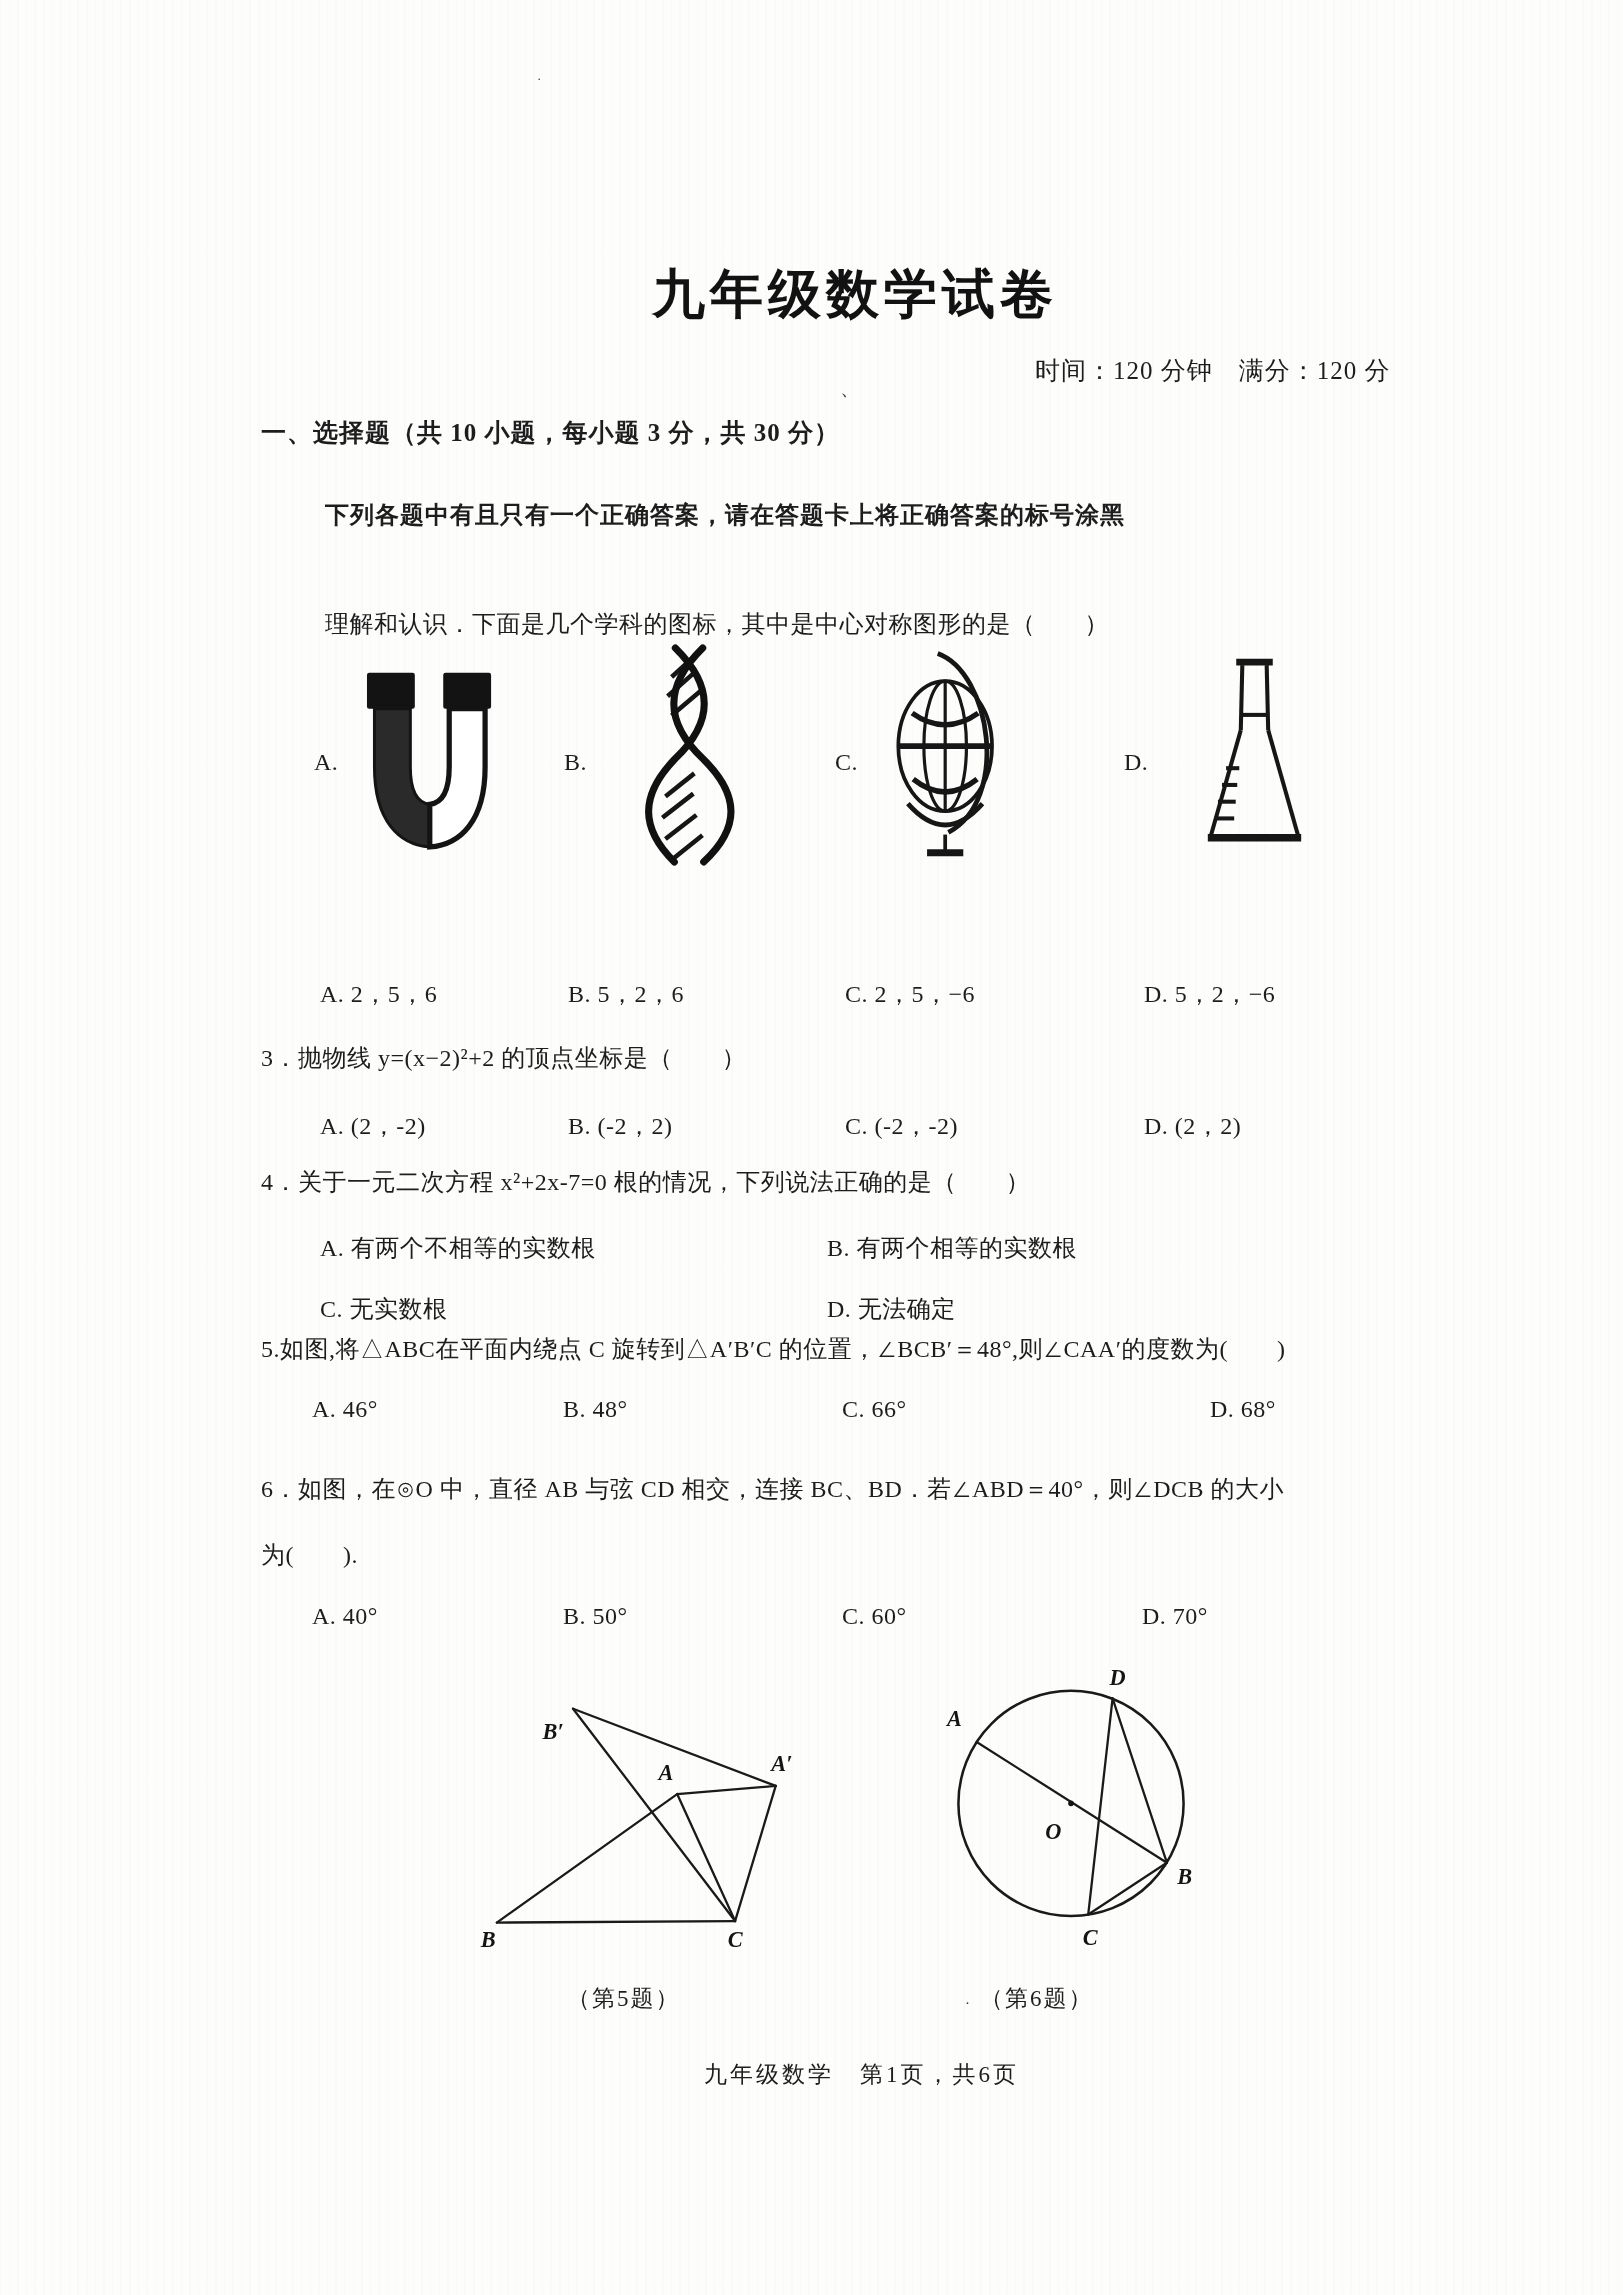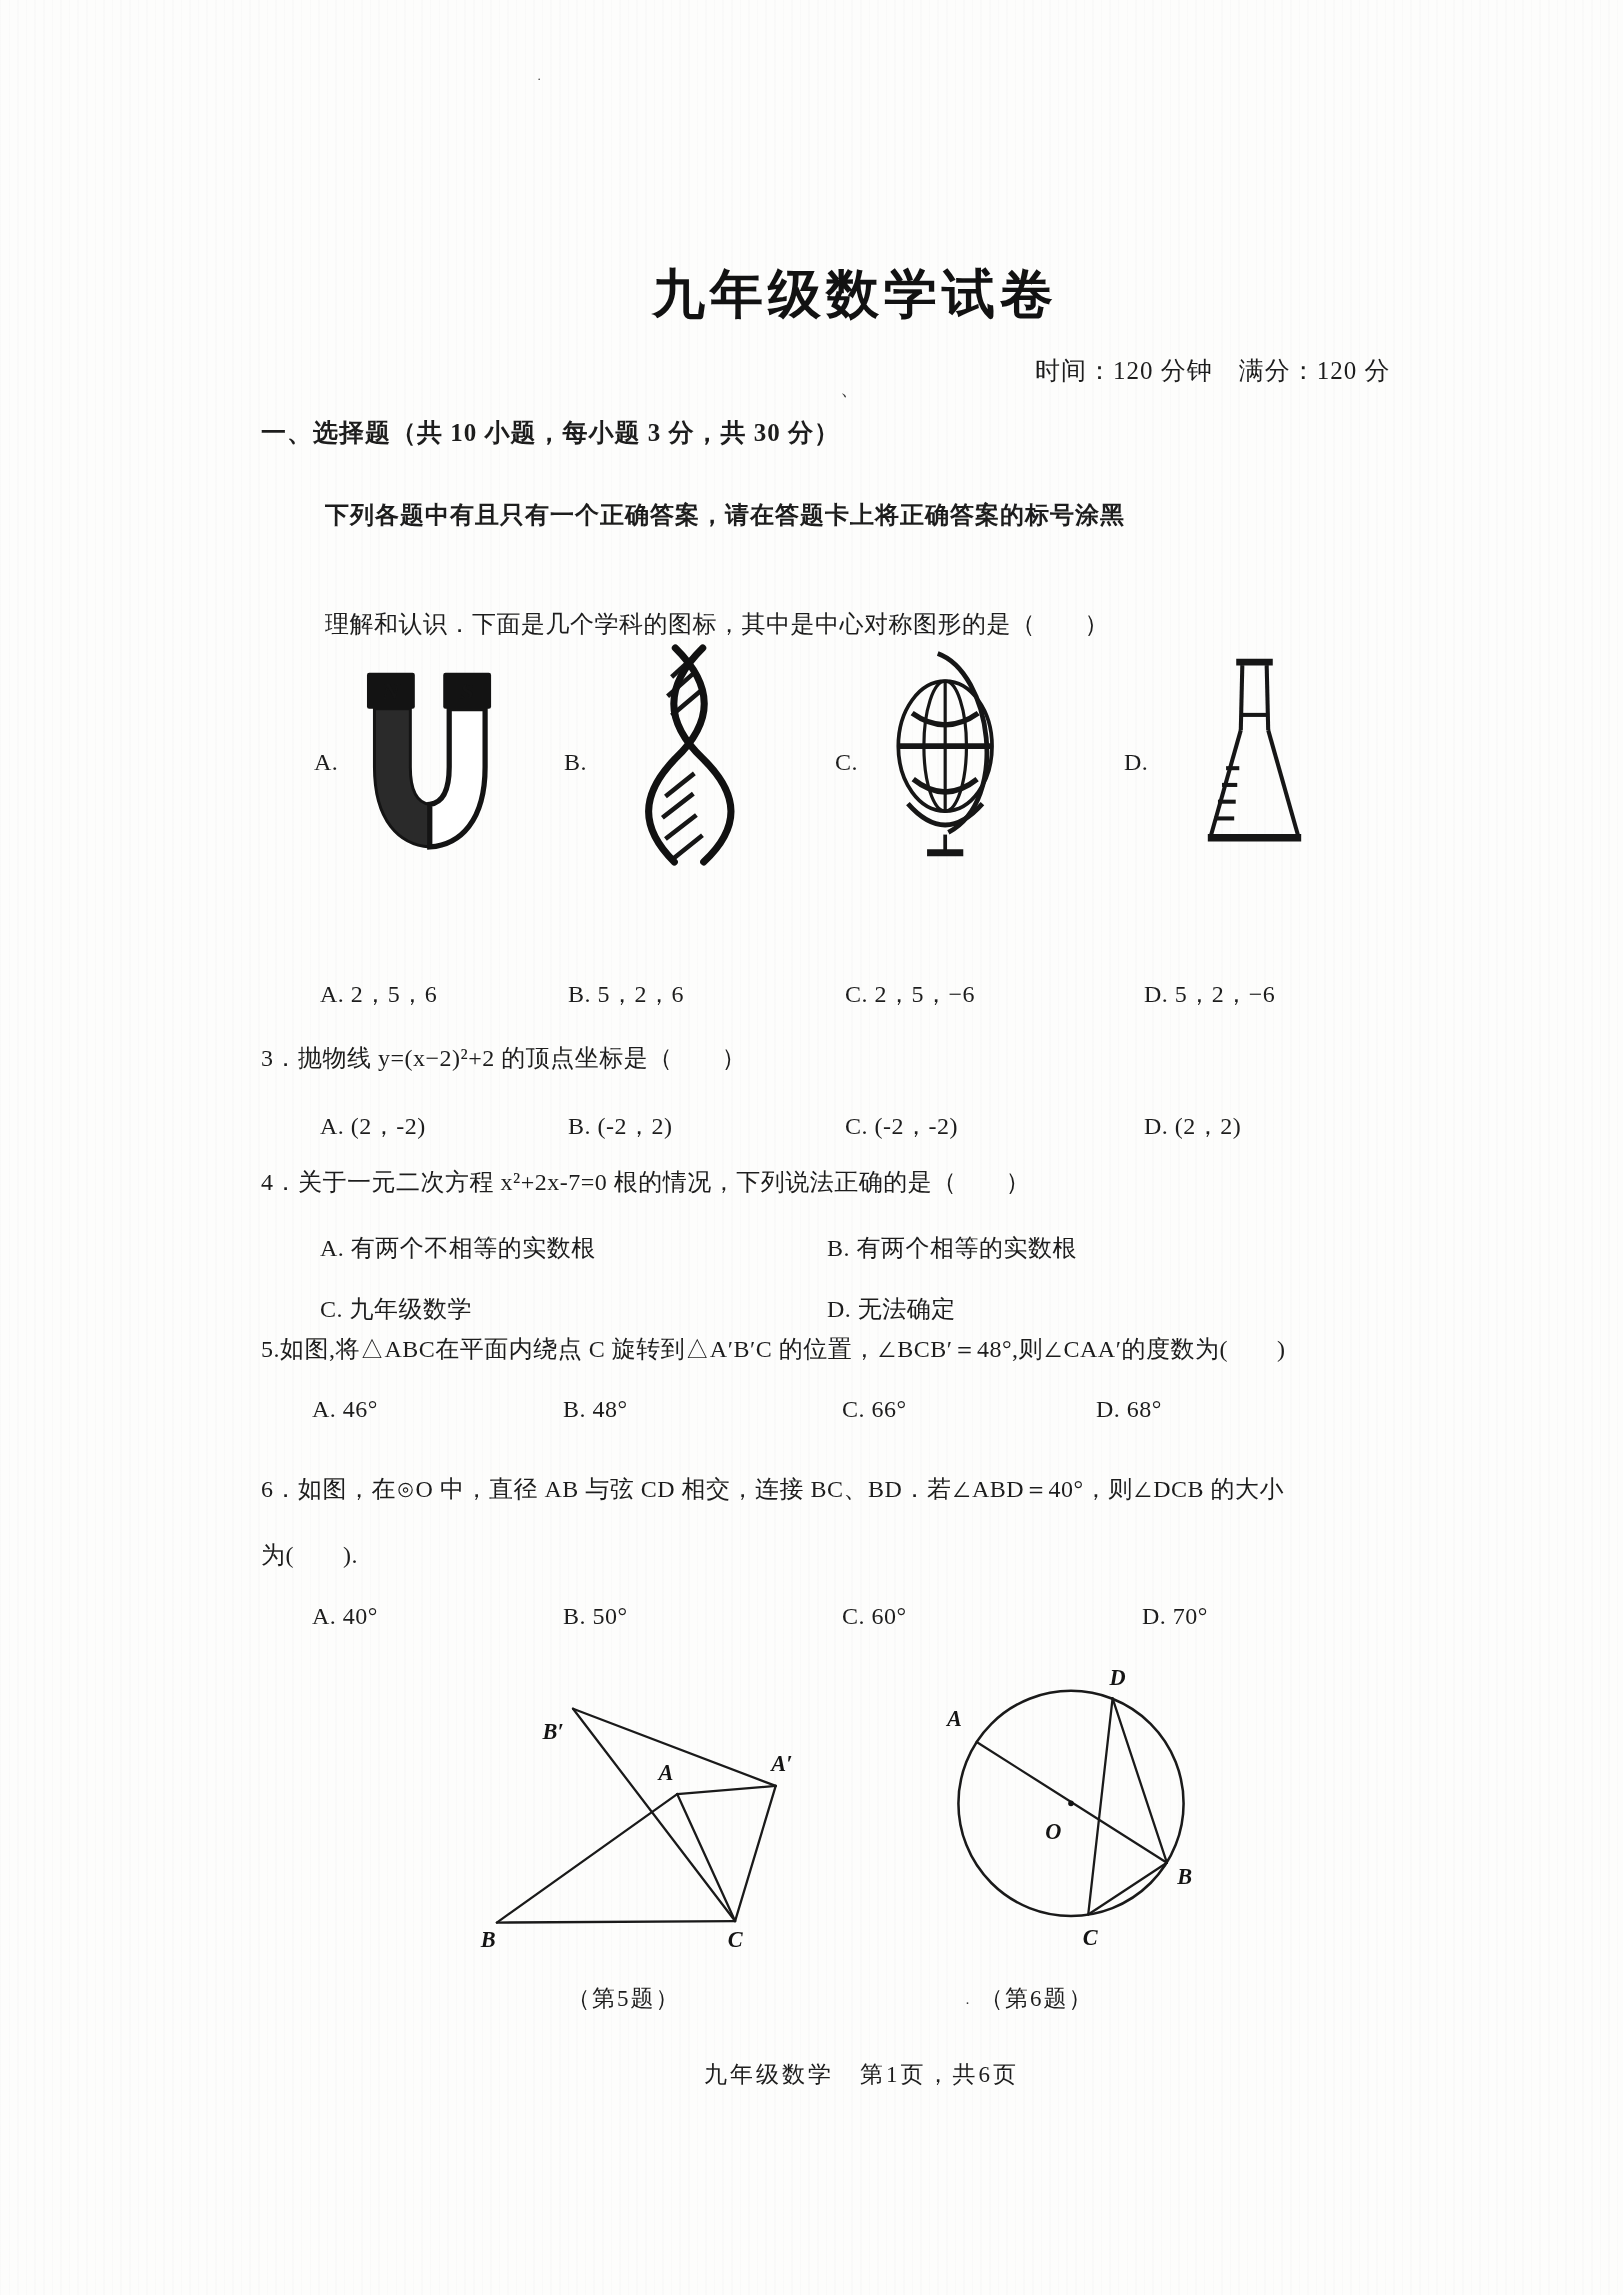--- a/index.html
+++ b/index.html
@@ -117,28 +117,28 @@
 
   <div class="t" style="left:261px;top:1043px;">3．抛物线 y=(x−2)²+2 的顶点坐标是（　　）</div>
   <div class="opt" style="left:320px;top:1110px;">A. (2，-2)</div>
   <div class="opt" style="left:568px;top:1110px;">B. (-2，2)</div>
   <div class="opt" style="left:845px;top:1110px;">C. (-2，-2)</div>
   <div class="opt" style="left:1144px;top:1110px;">D. (2，2)</div>
 
   <div class="t" style="left:261px;top:1167px;">4．关于一元二次方程 x²+2x-7=0 根的情况，下列说法正确的是（　　）</div>
   <div class="opt" style="left:320px;top:1232px;">A. 有两个不相等的实数根</div>
   <div class="opt" style="left:827px;top:1232px;">B. 有两个相等的实数根</div>
-  <div class="opt" style="left:320px;top:1293px;">C. 九年级数学</div>
+  <div class="opt" style="left:320px;top:1293px;">C. 无实数根</div>
   <div class="opt" style="left:827px;top:1293px;">D. 无法确定</div>
 
   <div class="t" style="left:261px;top:1334px;">5.如图,将△ABC在平面内绕点 C 旋转到△A′B′C 的位置，∠BCB′＝48°,则∠CAA′的度数为(　　)</div>
   <div class="opt" style="left:312px;top:1396px;">A. 46°</div>
   <div class="opt" style="left:563px;top:1396px;">B. 48°</div>
   <div class="opt" style="left:842px;top:1396px;">C. 66°</div>
-  <div class="opt" style="left:1096px;top:1396px;">D. 68°</div>
+  <div class="opt" style="left:1210px;top:1396px;">D. 68°</div>
 
   <div class="t" style="left:261px;top:1474px;">6．如图，在⊙O 中，直径 AB 与弦 CD 相交，连接 BC、BD．若∠ABD＝40°，则∠DCB 的大小</div>
   <div class="t" style="left:261px;top:1540px;">为(　　).</div>
   <div class="opt" style="left:312px;top:1603px;">A. 40°</div>
   <div class="opt" style="left:563px;top:1603px;">B. 50°</div>
   <div class="opt" style="left:842px;top:1603px;">C. 60°</div>
   <div class="opt" style="left:1142px;top:1603px;">D. 70°</div>
 
   <svg style="left:477px;top:1695px;" width="315" height="254" viewBox="0 0 620 500">
     <g stroke="#1a1a1a" stroke-width="4.5" stroke-linecap="round">

